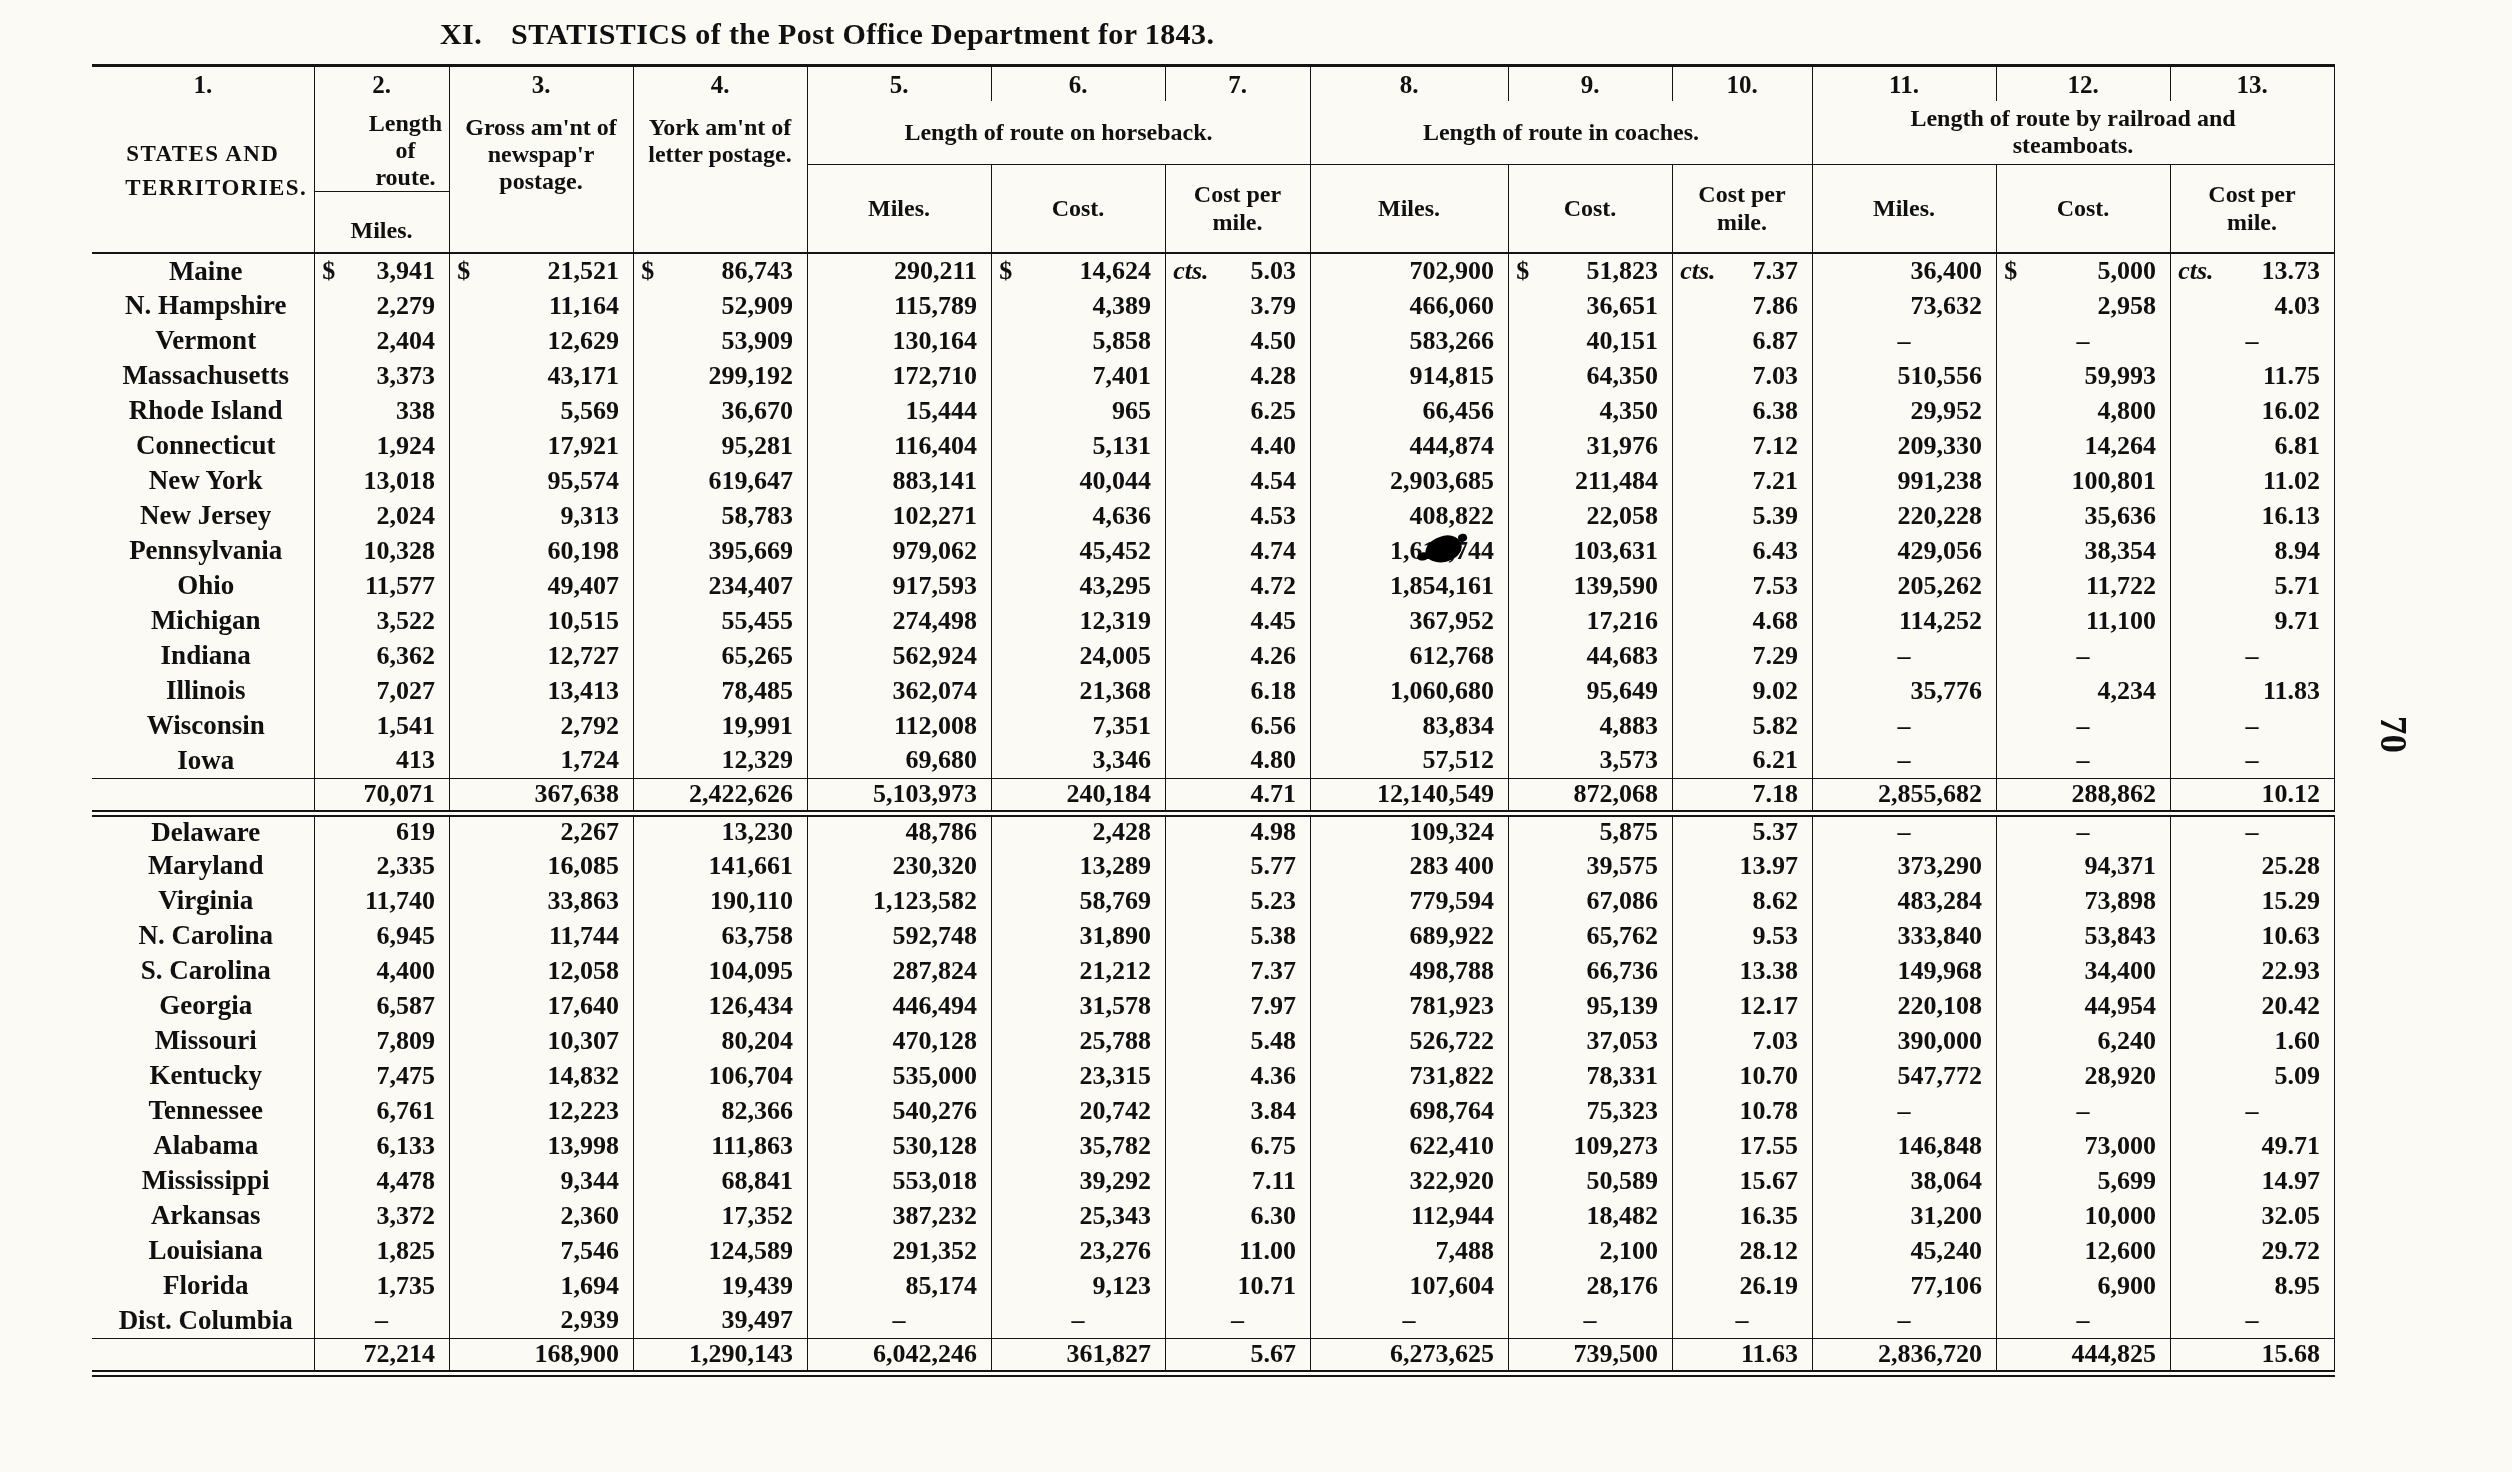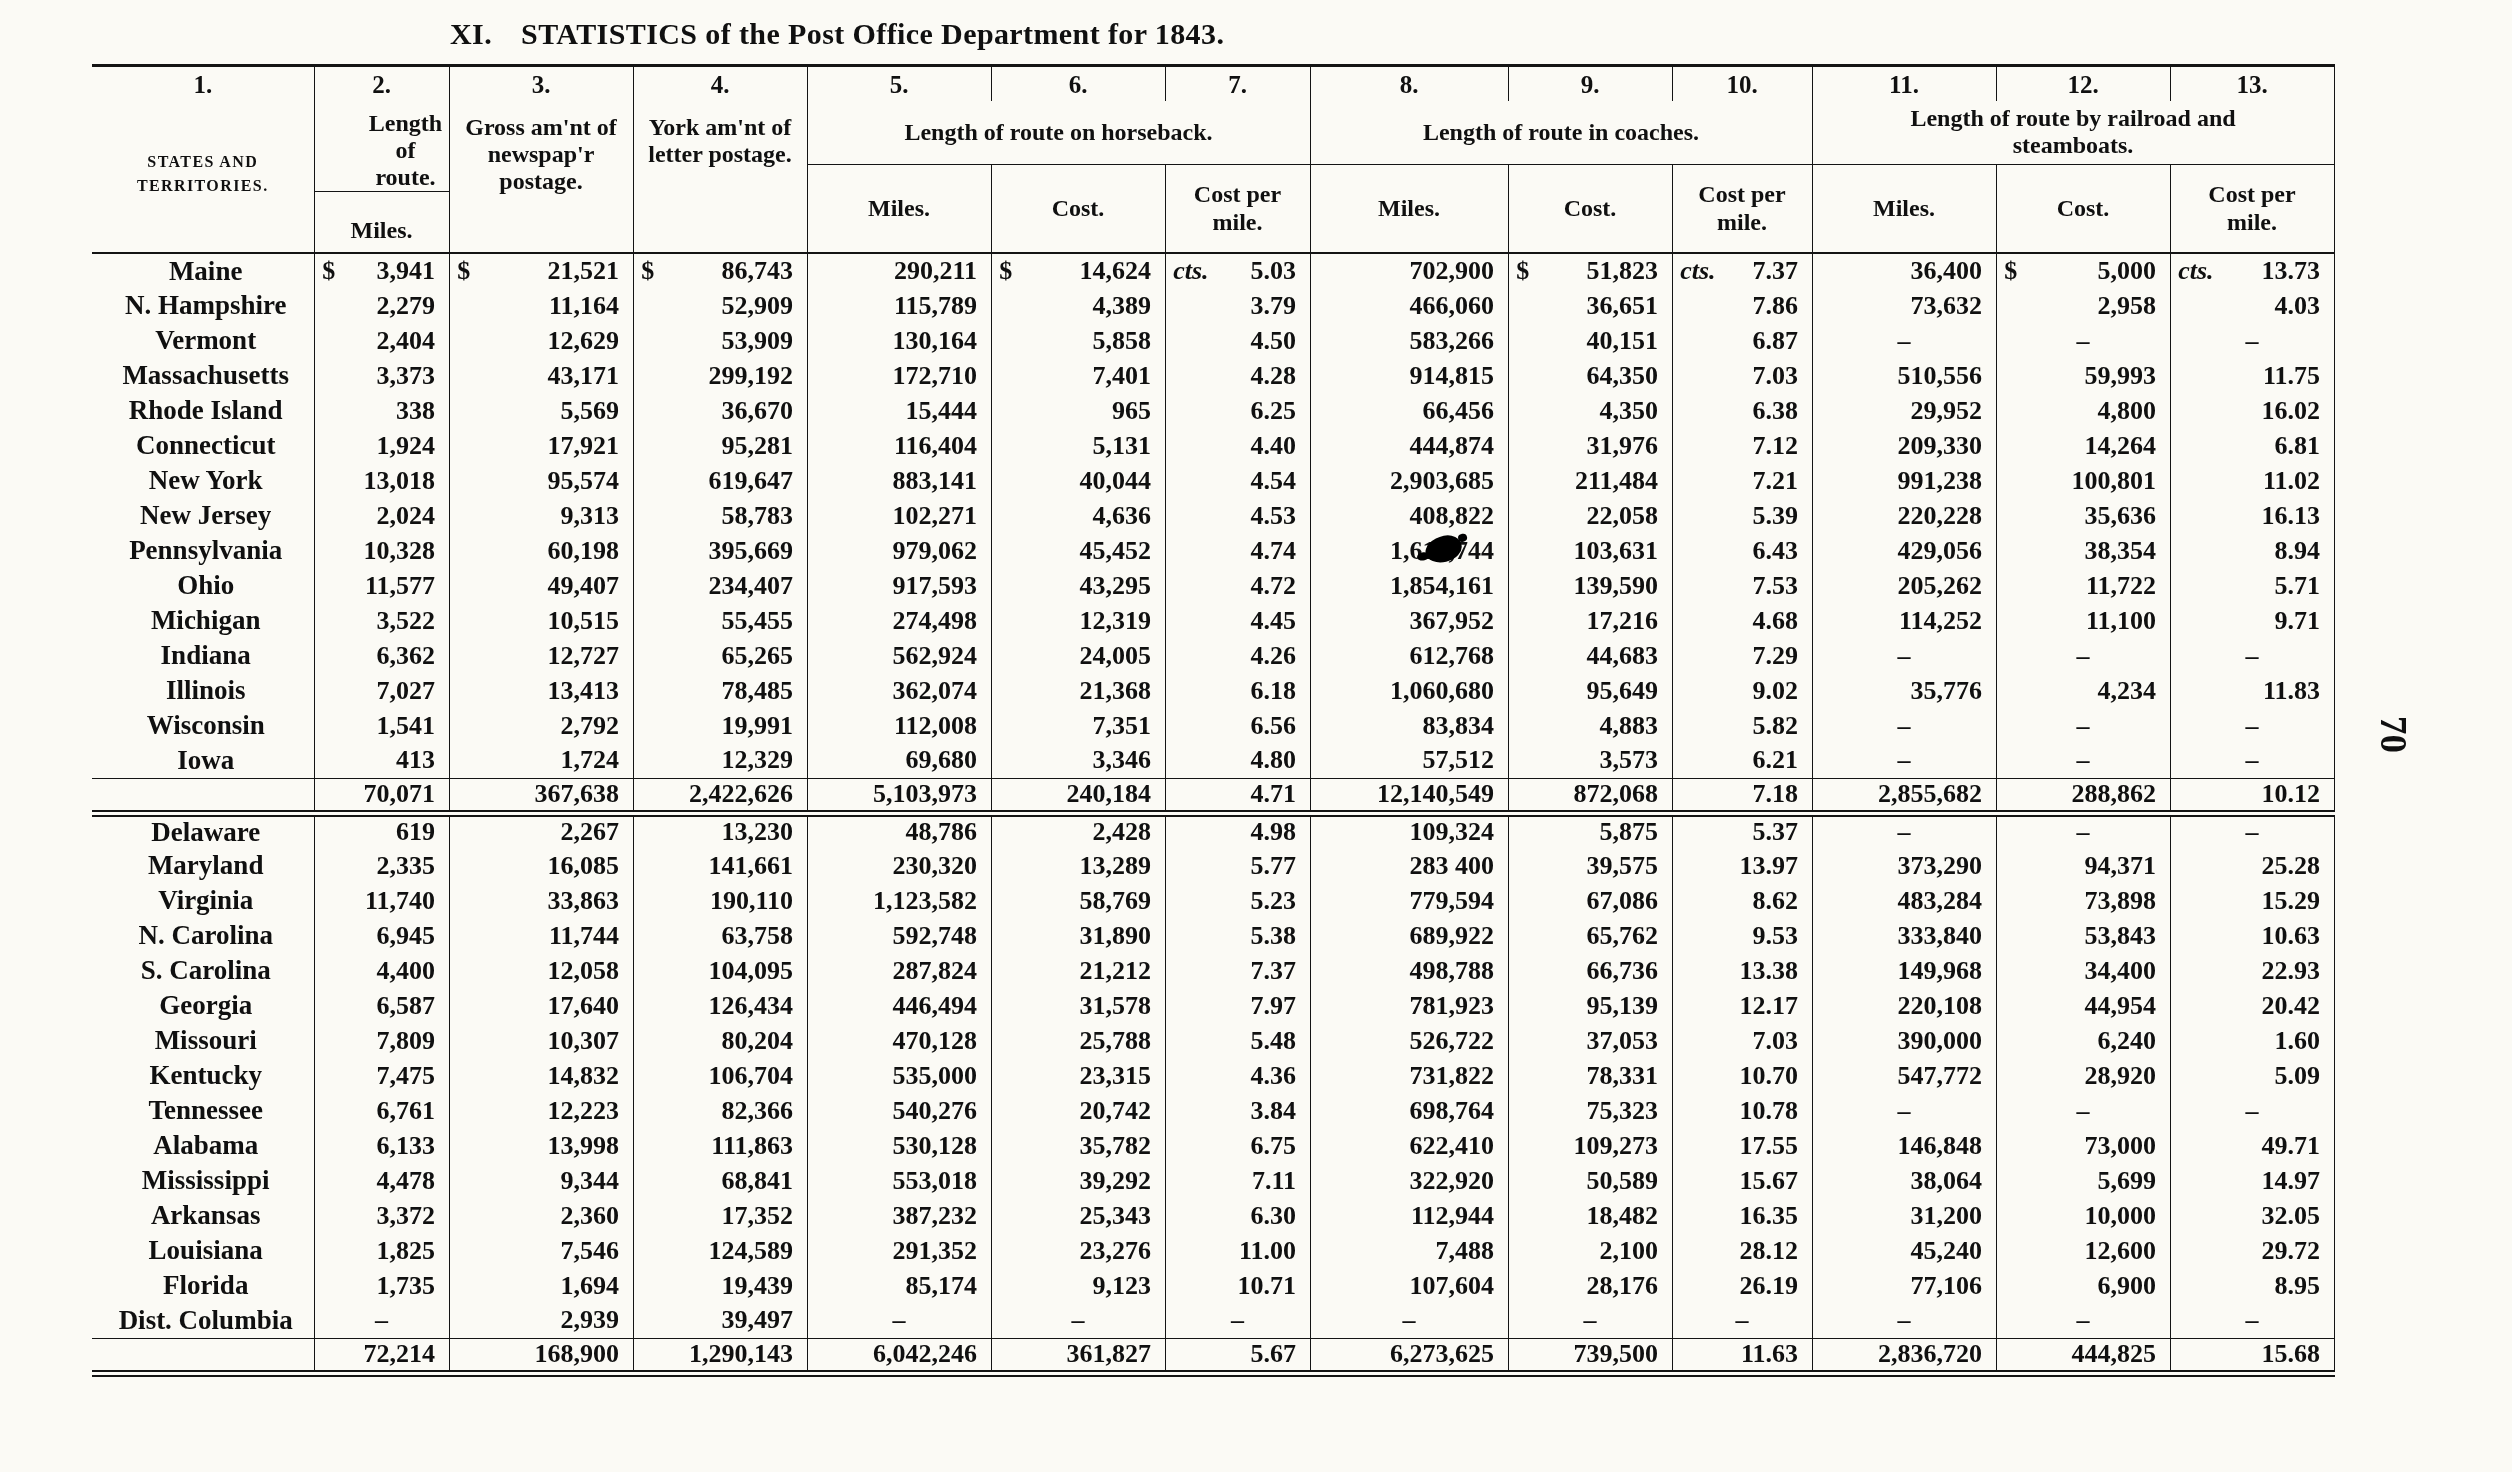--- a/index.html
+++ b/index.html
@@ -6,21 +6,21 @@
   html, body { margin: 0; }
   body {
     width: 2512px; height: 1473px;
     background: #fbfaf5;
     color: #101010;
     font-family: "Liberation Serif", "DejaVu Serif", serif;
     position: relative;
     overflow: hidden;
   }
   .doc-title {
-    position: absolute; top: 17.4px; left: 450px;
+    position: absolute; top: 17.4px; left: 440px;
     font-size: 30px; font-weight: 700; letter-spacing: 0.4px;
     white-space: nowrap;
   }
   .doc-title .tnum { margin-right: 29px; }
 
   table.stats {
     position: absolute; left: 92px; top: 64px;
     width: 2242px;
     border-collapse: collapse; table-layout: fixed;
     border-top: 3.9px solid #141414;
@@ -39,22 +39,22 @@
     padding-top: 1.9px;
   }
   .stats thead th { font-weight: 700; }
   .hcell {
     border-bottom: 2.9px solid #141414;
     vertical-align: top; text-align: center;
     font-size: 24px; line-height: 1.12; font-weight: 700;
   }
   .hcell .pad-top { padding-top: 13.5px; }
   .states-h div {
-    font-size: 16px; letter-spacing: 1.4px; font-weight: 700;
-    width: 155px; margin: 16px auto; padding-top: 33px; line-height: 1.5;
+    font-size: 23px; letter-spacing: 1.4px; font-weight: 700;
+    width: 155px; margin: 3px auto; padding-top: 33px; line-height: 1.5;
   }
   .col2-h .h-top { min-height: 81px; display: flex; align-items: center; justify-content: center; padding-top: 9.7px; padding-left: 48px; }
   .col2-h .mini-rule { border-top: 1.9px solid #141414; width: 100%; }
   .col2-h .h-bot { padding-top: 25px; }
   .group-h {
     border-bottom: 1.9px solid #141414;
     height: 64px; text-align: center; vertical-align: middle;
     font-size: 24px; line-height: 1.12; font-weight: 700;
   }
   .group-h .gwrap { margin: 0 auto; }

